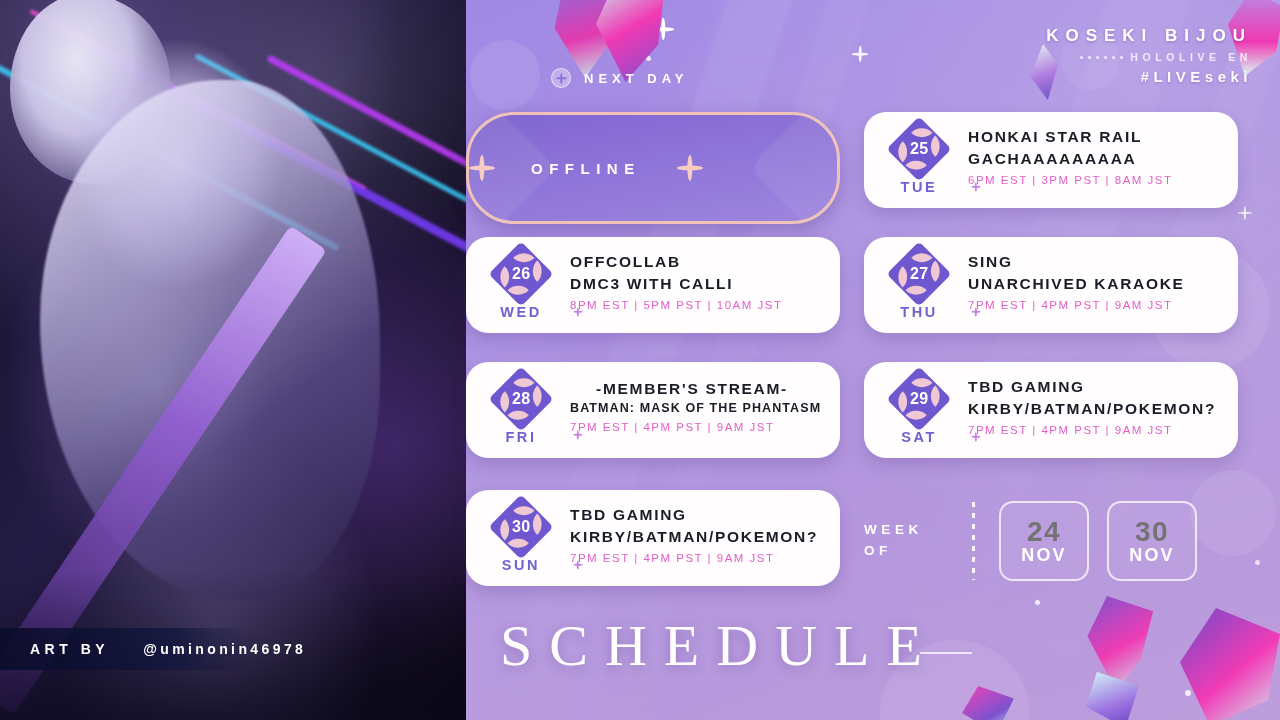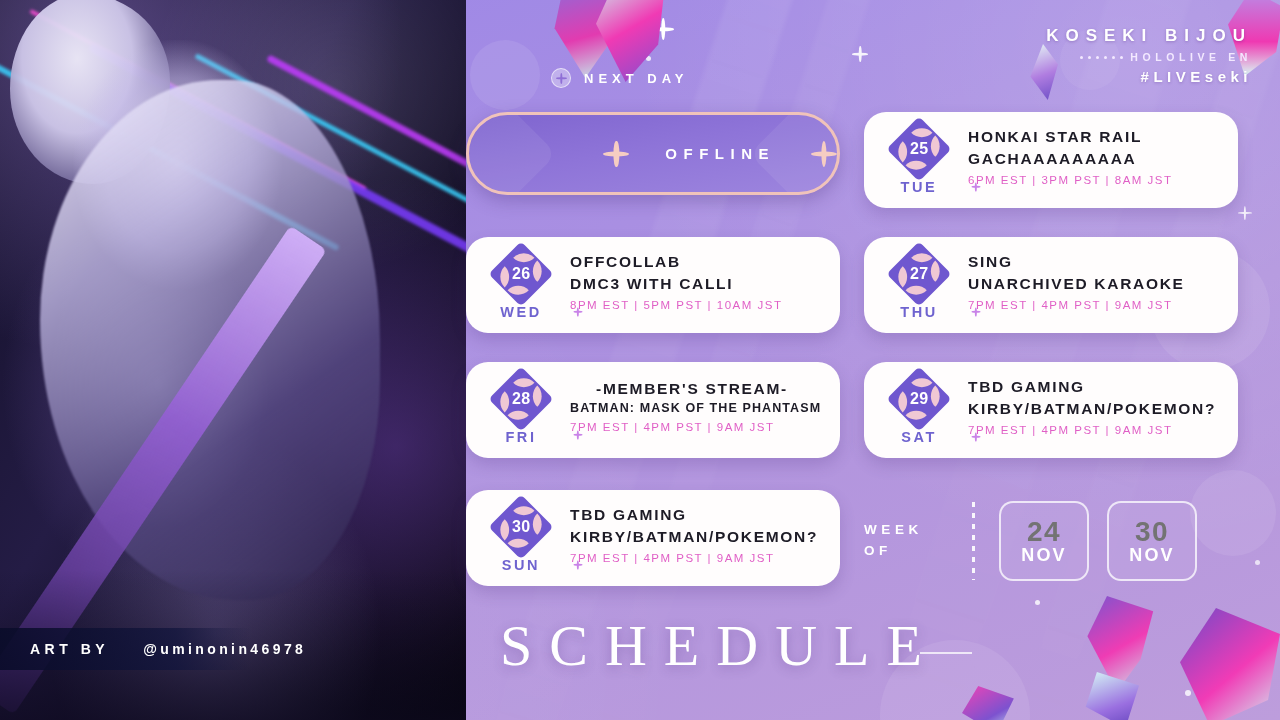--- a/index.html
+++ b/index.html
@@ -120,25 +120,25 @@
   .nextday-icon .sp { position:absolute; left:50%; top:50%; width:11px; height:11px; transform:translate(-50%,-50%); }
   .nextday-icon .sp::before, .nextday-icon .sp::after {
     content:""; position:absolute; left:50%; top:50%; background:#8f6fd6; transform:translate(-50%,-50%);
   }
   .nextday-icon .sp::before { width:100%; height:22%; border-radius:50%; }
   .nextday-icon .sp::after  { width:22%; height:100%; border-radius:50%; }
   .nextday-label { color:#ffffff; font-size:13px; font-weight:700; letter-spacing:5px; }
 
   
   .offline {
-    position:absolute; left:466px; top:112px; width:374px; height:83px;
+    position:absolute; left:466px; top:112px; width:374px; height:112px;
     border-radius:48px; border:3px solid #f0c3ba;
     background:linear-gradient(170deg,#7f65cf 0%, #8e74d8 45%, #9d85de 100%);
     box-shadow:0 6px 18px rgba(60,35,110,.28);
-    display:flex; align-items:center; justify-content:flex-end; gap:36px; overflow:hidden;
+    display:flex; align-items:center; justify-content:flex-start; gap:36px; overflow:hidden;
   }
   .offline::before, .offline::after {
     content:""; position:absolute; top:50%; width:86px; height:86px;
     transform:translateY(-50%) rotate(45deg);
     background:rgba(255,255,255,.07); border-radius:14px;
   }
   .offline::before { left:-16px; }
   .offline::after  { right:-16px; }
   .offline-label { color:#fff; font-size:15px; font-weight:700; letter-spacing:6.5px; z-index:2; }
   .sparkle4 { position:relative; width:26px; height:26px; z-index:2; flex:none; }

